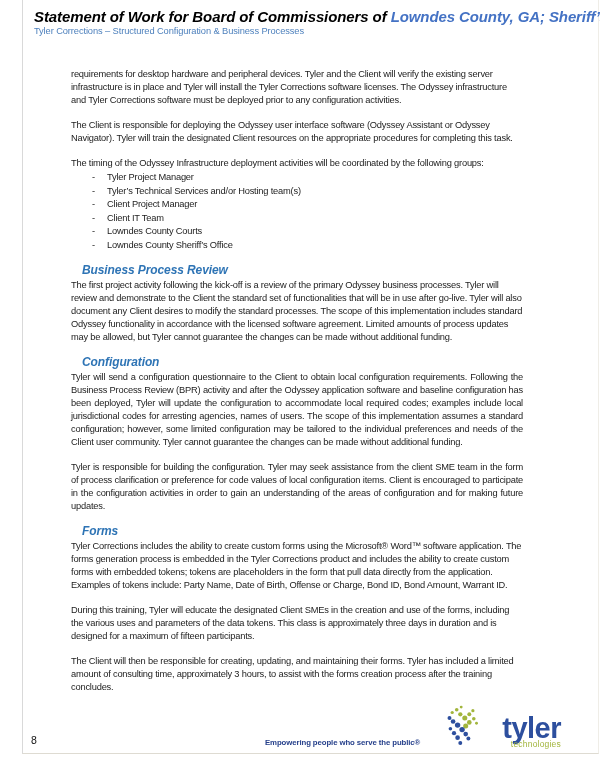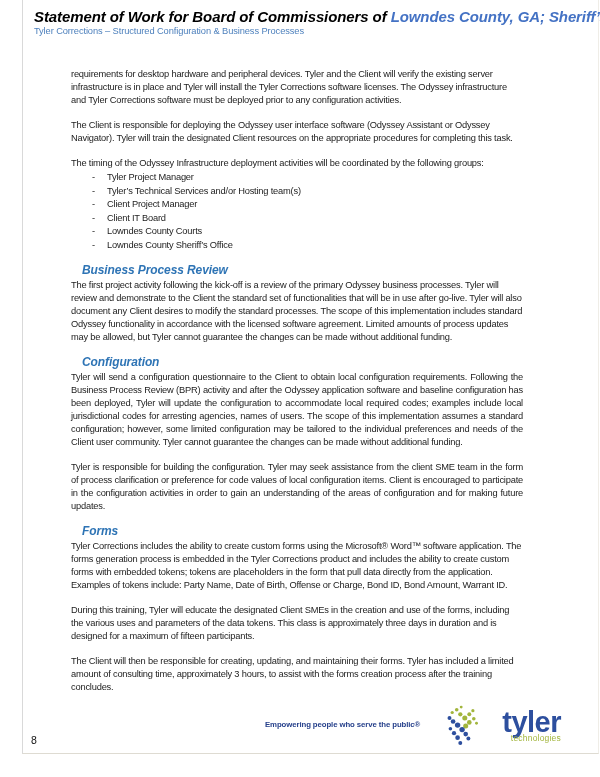--- a/index.html
+++ b/index.html
@@ -12,21 +12,21 @@
   .h2line{font-size:9.3px;color:#4E81BD;margin-top:1px;letter-spacing:-0.1px;}
   .content{position:absolute;left:48px;top:68px;width:452px;font-size:9.3px;line-height:13px;color:#1c1c1c;letter-spacing:-0.2px;}
   .para{margin:0 0 12px 0;}
   .para.tight{margin-bottom:1px;}
   .just{text-align:justify;}
   .dash-list{list-style:none;margin:0 0 11px 0;padding:0 0 0 21px;}
   .dash-list li{line-height:13.6px;}
   .dash-list li::before{content:"-";display:inline-block;width:15px;}
   .sec-h{font-size:12px;font-weight:bold;font-style:italic;color:#2E74B5;margin:0 0 2px 11px;letter-spacing:-0.1px;}
   .page-number{position:absolute;left:8px;bottom:7px;font-size:10.5px;color:#111;}
-  .footer-row{position:absolute;right:37px;bottom:4px;display:flex;align-items:center;gap:17px;}
+  .footer-row{position:absolute;right:37px;bottom:4px;display:flex;align-items:flex-end;gap:17px;}
   .tagline{font-size:7.8px;font-weight:bold;color:#26408B;letter-spacing:-0.1px;margin-right:8px;position:relative;top:-2px;white-space:nowrap;}
   .mark{width:36px;height:46px;margin-right:4px;flex:0 0 auto;}
   .wordmark .tyler{font-size:29px;line-height:27px;font-weight:bold;color:#2D4F9E;letter-spacing:-0.5px;}
   .wordmark .tech{font-size:8.5px;color:#A2B53C;text-align:right;margin-top:-3px;letter-spacing:0.2px;}
 </style>
 </head>
 <body>
 
 <div class="canvas">
   <div class="page">
@@ -38,21 +38,21 @@
 
     <div class="content">
       <p class="para">requirements for desktop hardware and peripheral devices.  Tyler and the Client will verify the existing server infrastructure is in place and Tyler will install the Tyler Corrections software licenses. The Odyssey infrastructure and Tyler Corrections software must be deployed prior to any configuration activities.</p>
       <p class="para">The Client is responsible for deploying the Odyssey user interface software (Odyssey Assistant or Odyssey Navigator). Tyler will train the designated Client resources on the appropriate procedures for completing this task.</p>
       <p class="para tight">The timing of the Odyssey Infrastructure deployment activities will be coordinated by the following groups:</p>
 
       <ul class="dash-list">
         <li>Tyler Project Manager</li>
         <li>Tyler’s Technical Services and/or Hosting team(s)</li>
         <li>Client Project Manager</li>
-        <li>Client IT Board</li>
+        <li>Client IT Team</li>
         <li>Lowndes County Courts</li>
         <li>Lowndes County Sheriff’s Office</li>
       </ul>
 
       <h3 class="sec-h">Business Process Review</h3>
       <p class="para">The first project activity following the kick-off is a review of the primary Odyssey business processes. Tyler will review and demonstrate to the Client the standard set of functionalities that will be in use after go-live. Tyler will also document any Client desires to modify the standard processes. The scope of this implementation includes standard Odyssey functionality in accordance with the licensed software agreement. Limited amounts of process updates may be allowed, but Tyler cannot guarantee the changes can be made without additional funding.</p>
 
       <h3 class="sec-h">Configuration</h3>
       <p class="para just">Tyler will send a configuration questionnaire to the Client to obtain local configuration requirements. Following the Business Process Review (BPR) activity and after the Odyssey application software and baseline configuration has been deployed, Tyler will update the configuration to accommodate local required codes; examples include local jurisdictional codes for arresting agencies, names of users. The scope of this implementation assumes a standard configuration; however, some limited configuration may be tailored to the individual preferences and needs of the Client user community. Tyler cannot guarantee the changes can be made without additional funding.</p>
       <p class="para just">Tyler is responsible for building the configuration. Tyler may seek assistance from the client SME team in the form of process clarification or preference for code values of local configuration items. Client is encouraged to participate in the configuration activities in order to gain an understanding of the areas of configuration and for making future updates.</p>

